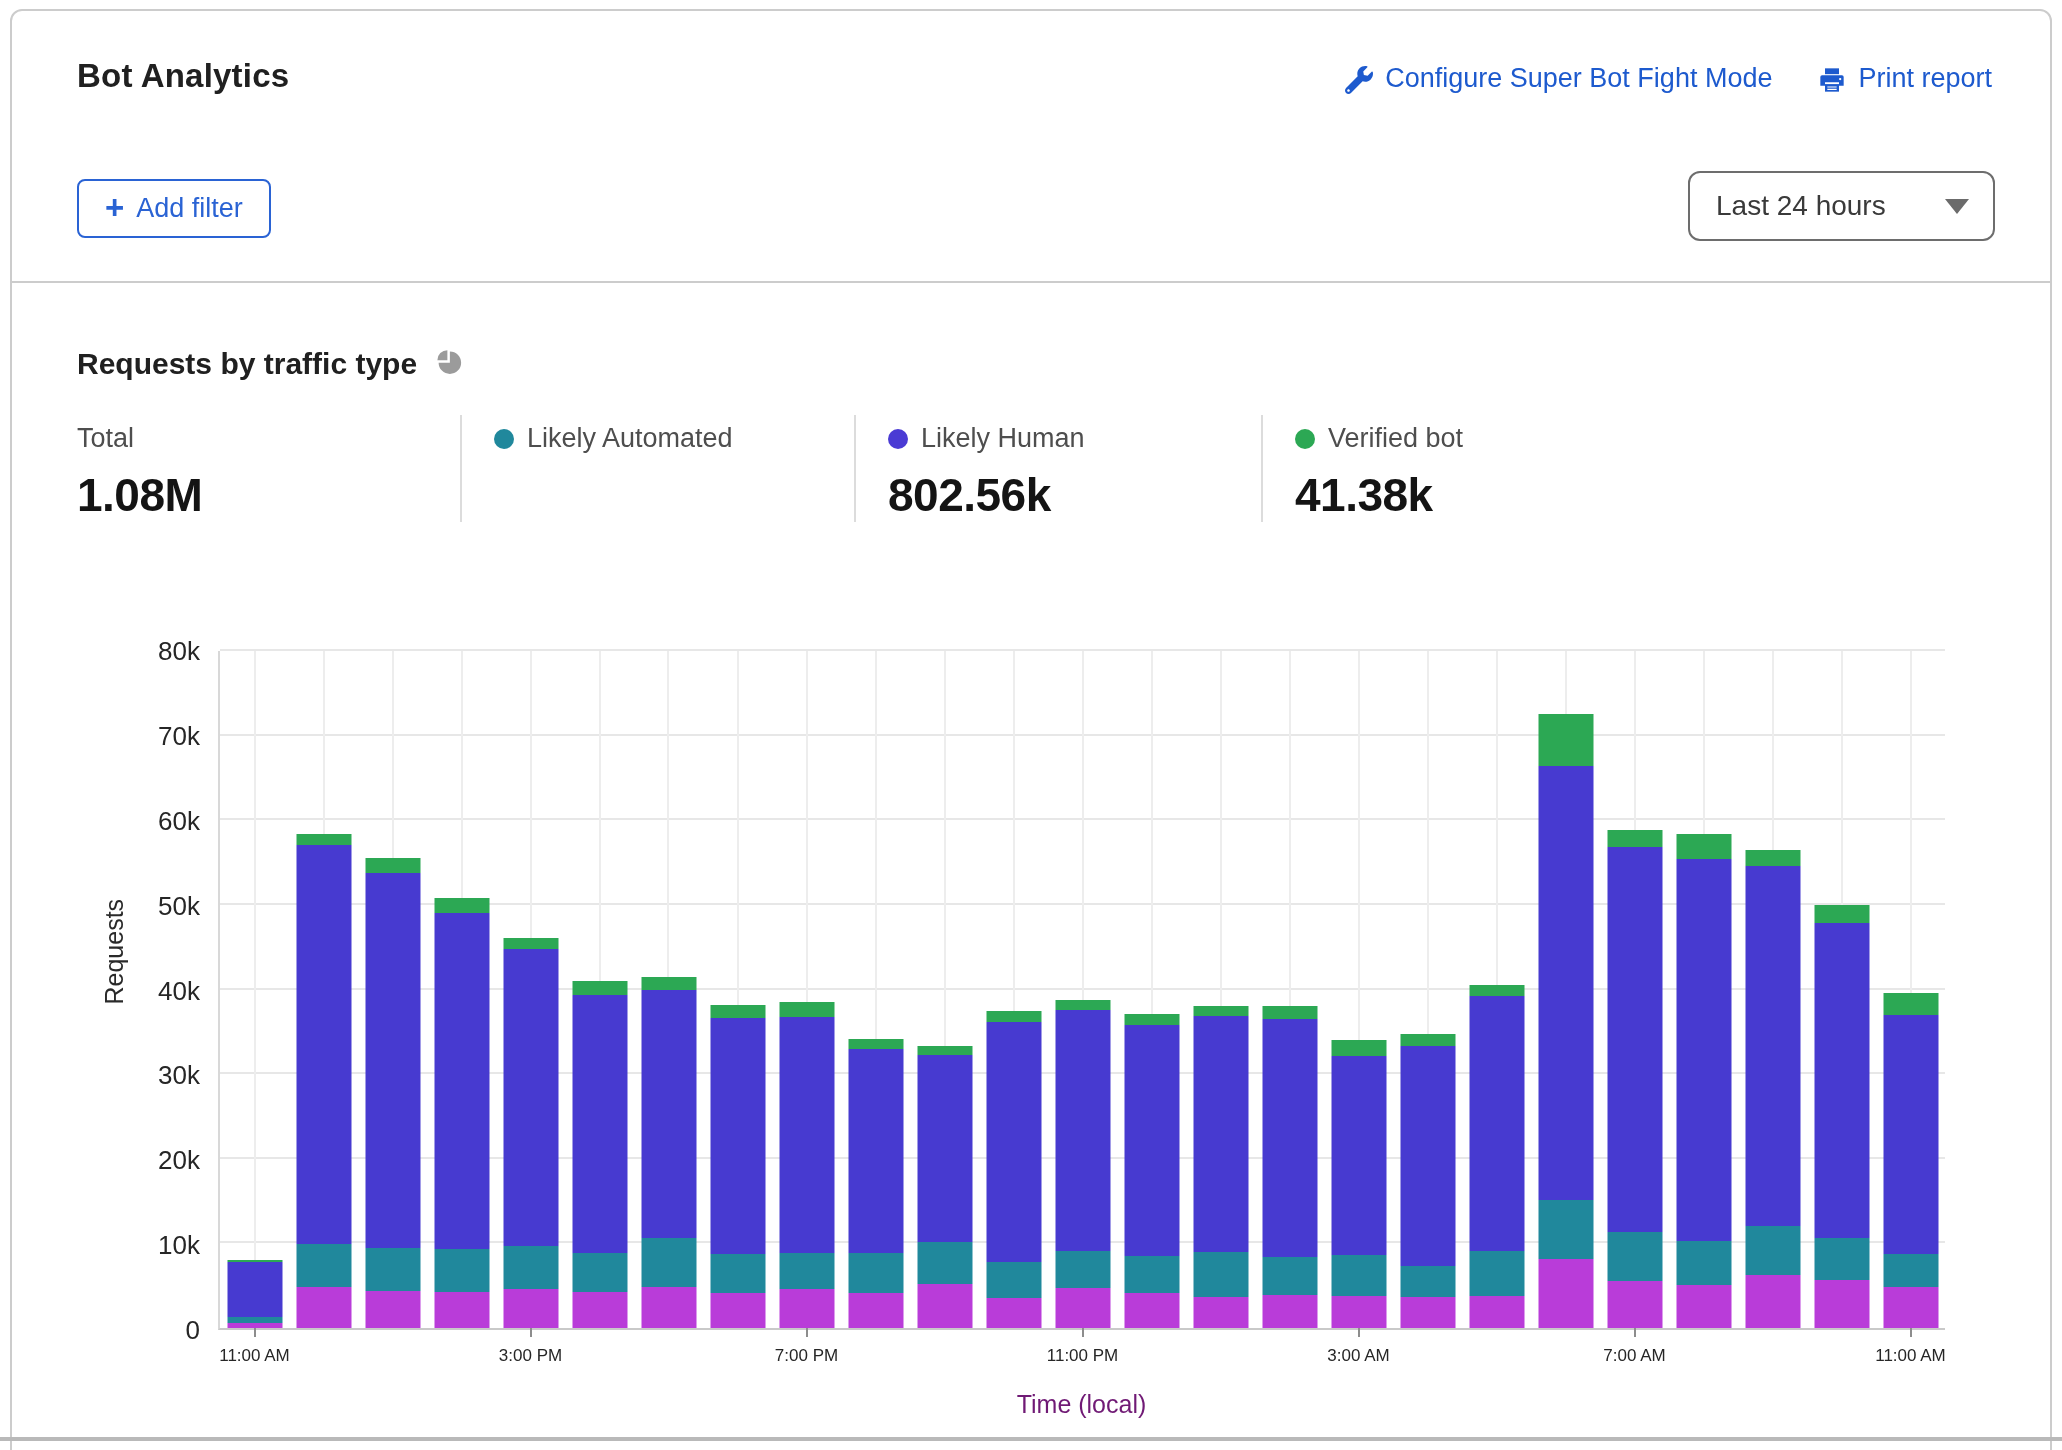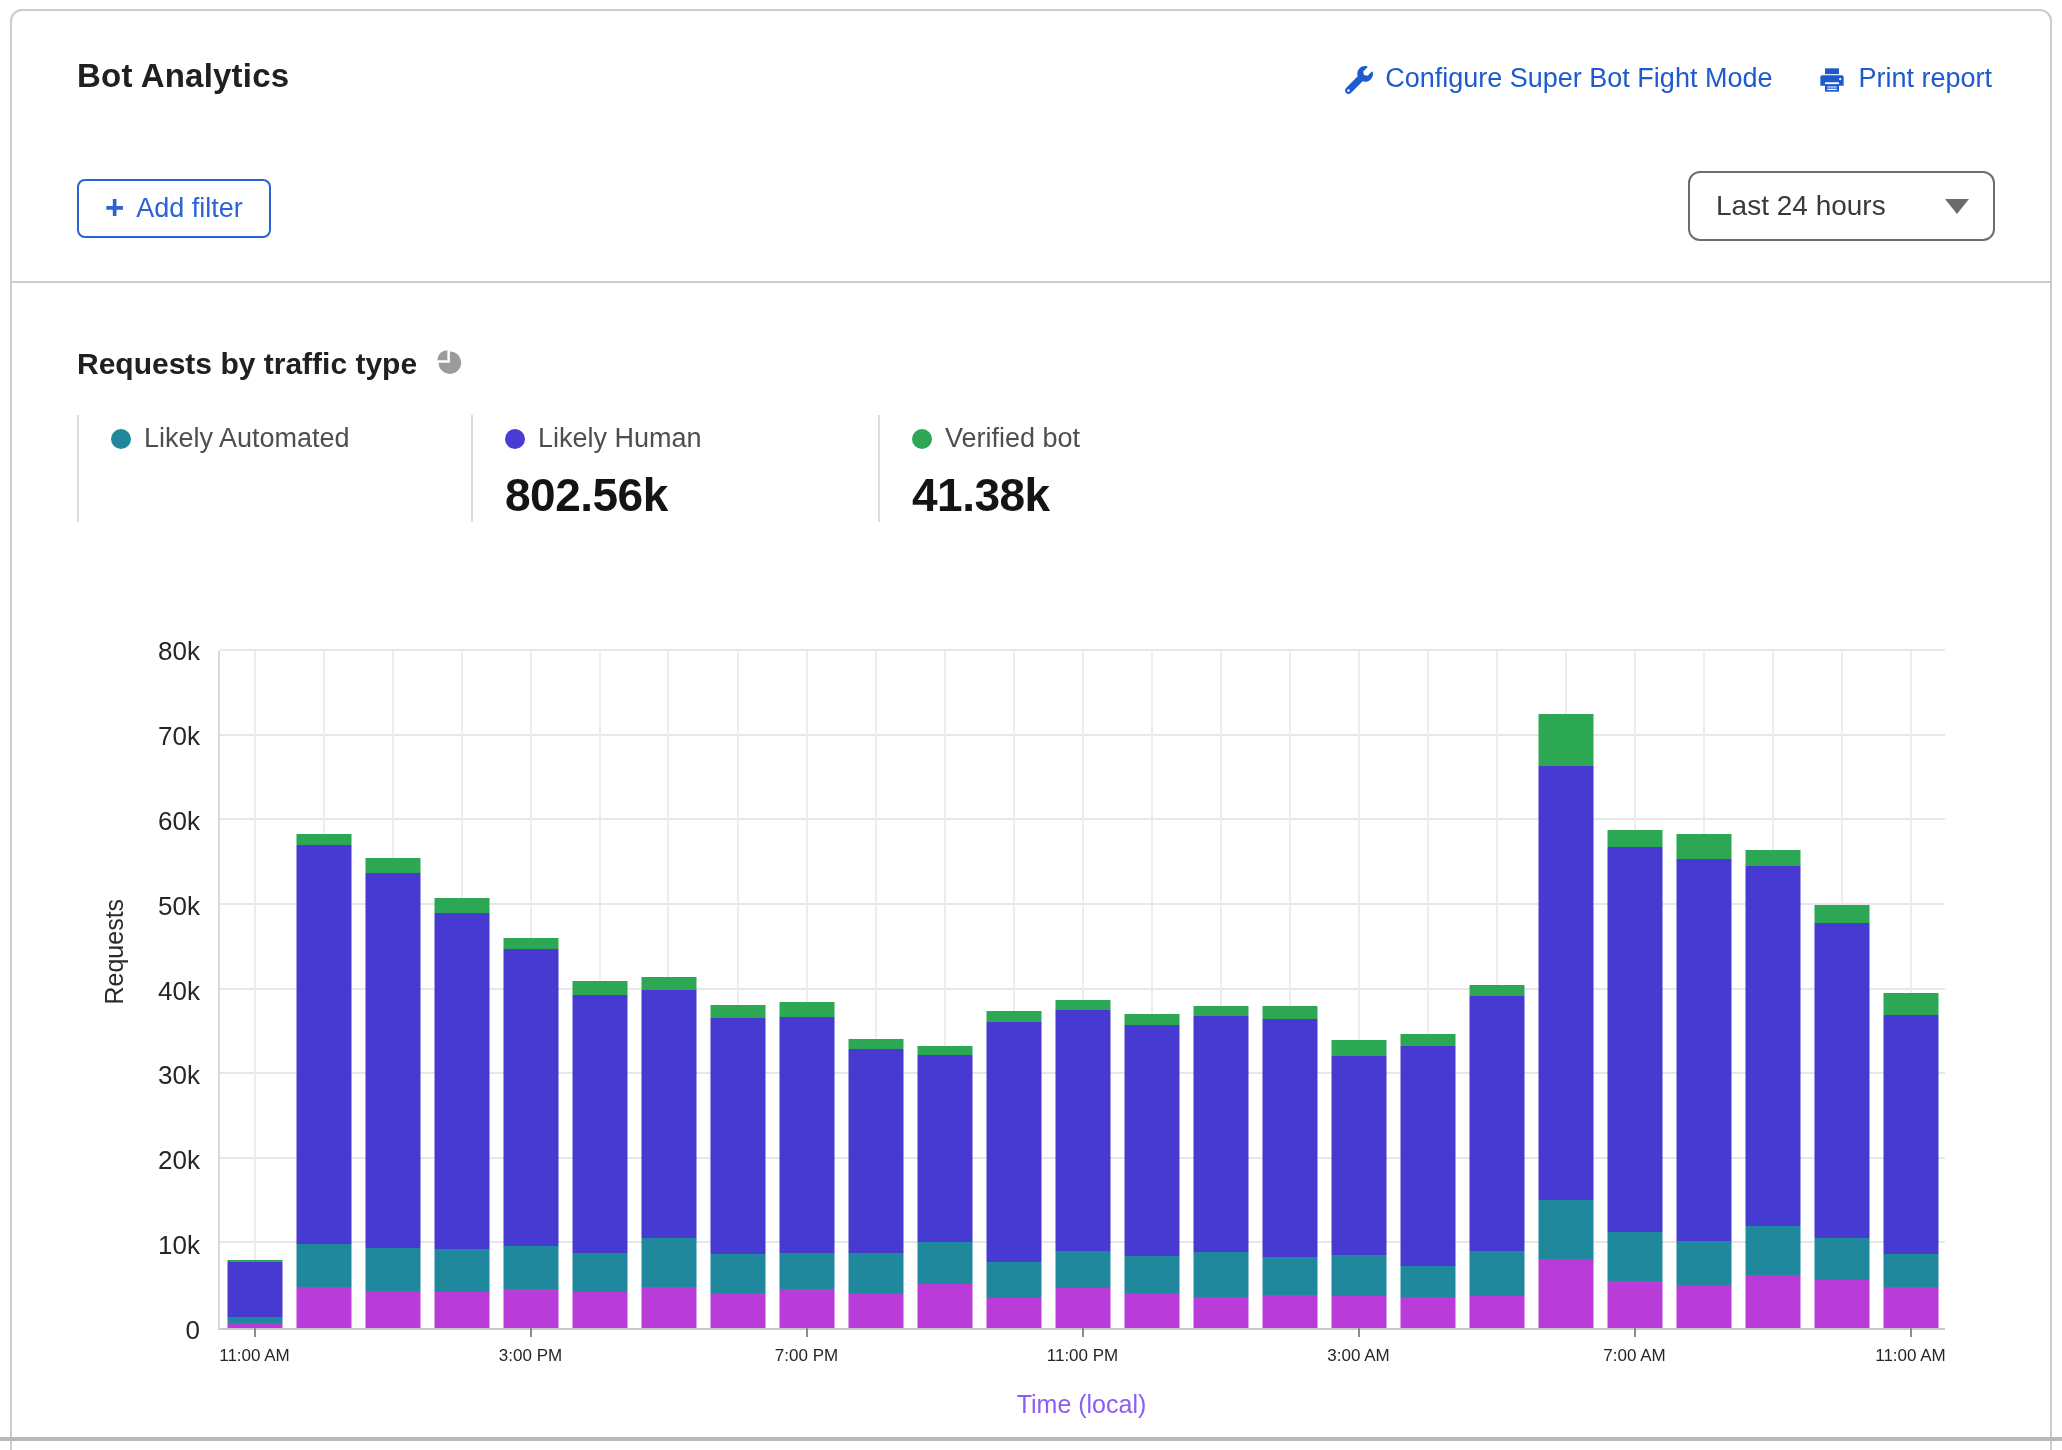--- a/index.html
+++ b/index.html
@@ -58,21 +58,21 @@
   .bars { position:absolute; left:0; top:0; right:0; bottom:0; display:flex; }
   .bar-slot { flex:1 1 0; position:relative; }
   .bar { position:absolute; bottom:0; left:50%; transform:translateX(-50%); width:55px; height:100%;
          display:flex; flex-direction:column-reverse; }
   .seg { width:100%; }
   .x-tick-mark { position:absolute; top:100%; width:2px; height:9px; background:#8d8d8d;
                  transform:translateX(-50%); }
   .x-tick { position:absolute; top:calc(100% + 18px); transform:translateX(-50%);
             font-size:17px; color:#262626; white-space:nowrap; }
   .x-axis-title { position:absolute; left:218px; width:1727px; top:1390px; text-align:center;
-                  font-size:25px; color:#8b5cf6; }
+                  font-size:25px; color:#701a75; }
 
   .bottom-divider { position:absolute; left:0; top:1437px; width:2062px; height:4px; background:#b9b9b9; }
 </style>
 </head>
 <body>
 
 <div class="card">
 
   <div class="card-header">
     <div class="page-title">Bot Analytics</div>
@@ -116,20 +116,26 @@
     <span class="section-title">Requests by traffic type</span>
     <span>
       <svg width="30" height="30" viewBox="0 0 24 24" fill="#9b9b9b">
         <path d="M13.5,12.5 L13.5,3.5 A9,9 0 1,1 4.5,12.5 Z"></path>
         <path d="M11.5,10.5 L11.5,2.5 A8,8 0 0,0 3.5,10.5 Z"></path>
       </svg>
     </span>
   </div>
 
   <div class="stats">
+    <div class="stat w-total">
+      <div class="stat-label-row">
+        <span class="stat-label">Total</span>
+      </div>
+      <div class="stat-value">1.08M</div>
+    </div>
     <div class="stat bordered w-lauto">
       <div class="stat-label-row">
         <span class="dot" style="background: rgb(32, 136, 156);"></span>
         <span class="stat-label">Likely Automated</span>
       </div>
     </div>
     <div class="stat bordered w-lhum">
       <div class="stat-label-row">
         <span class="dot" style="background: rgb(74, 59, 212);"></span>
         <span class="stat-label">Likely Human</span>

